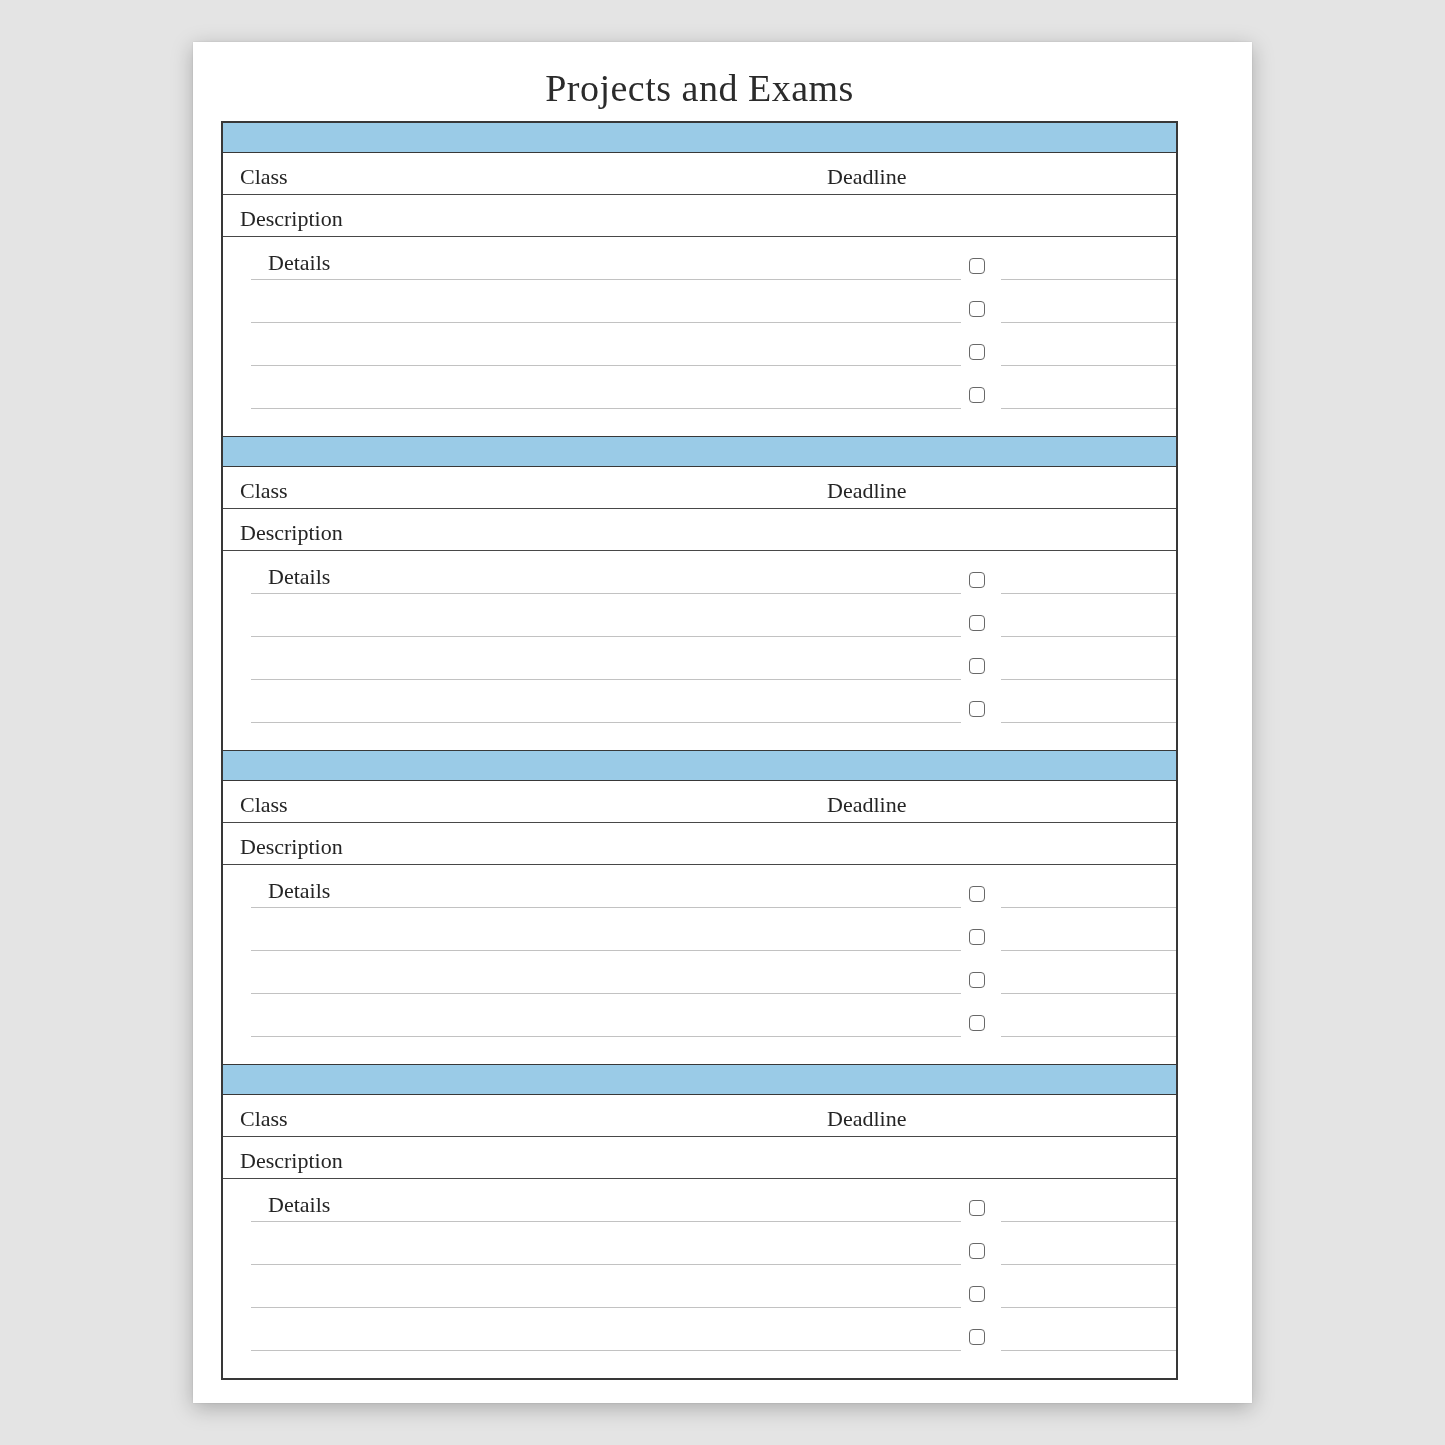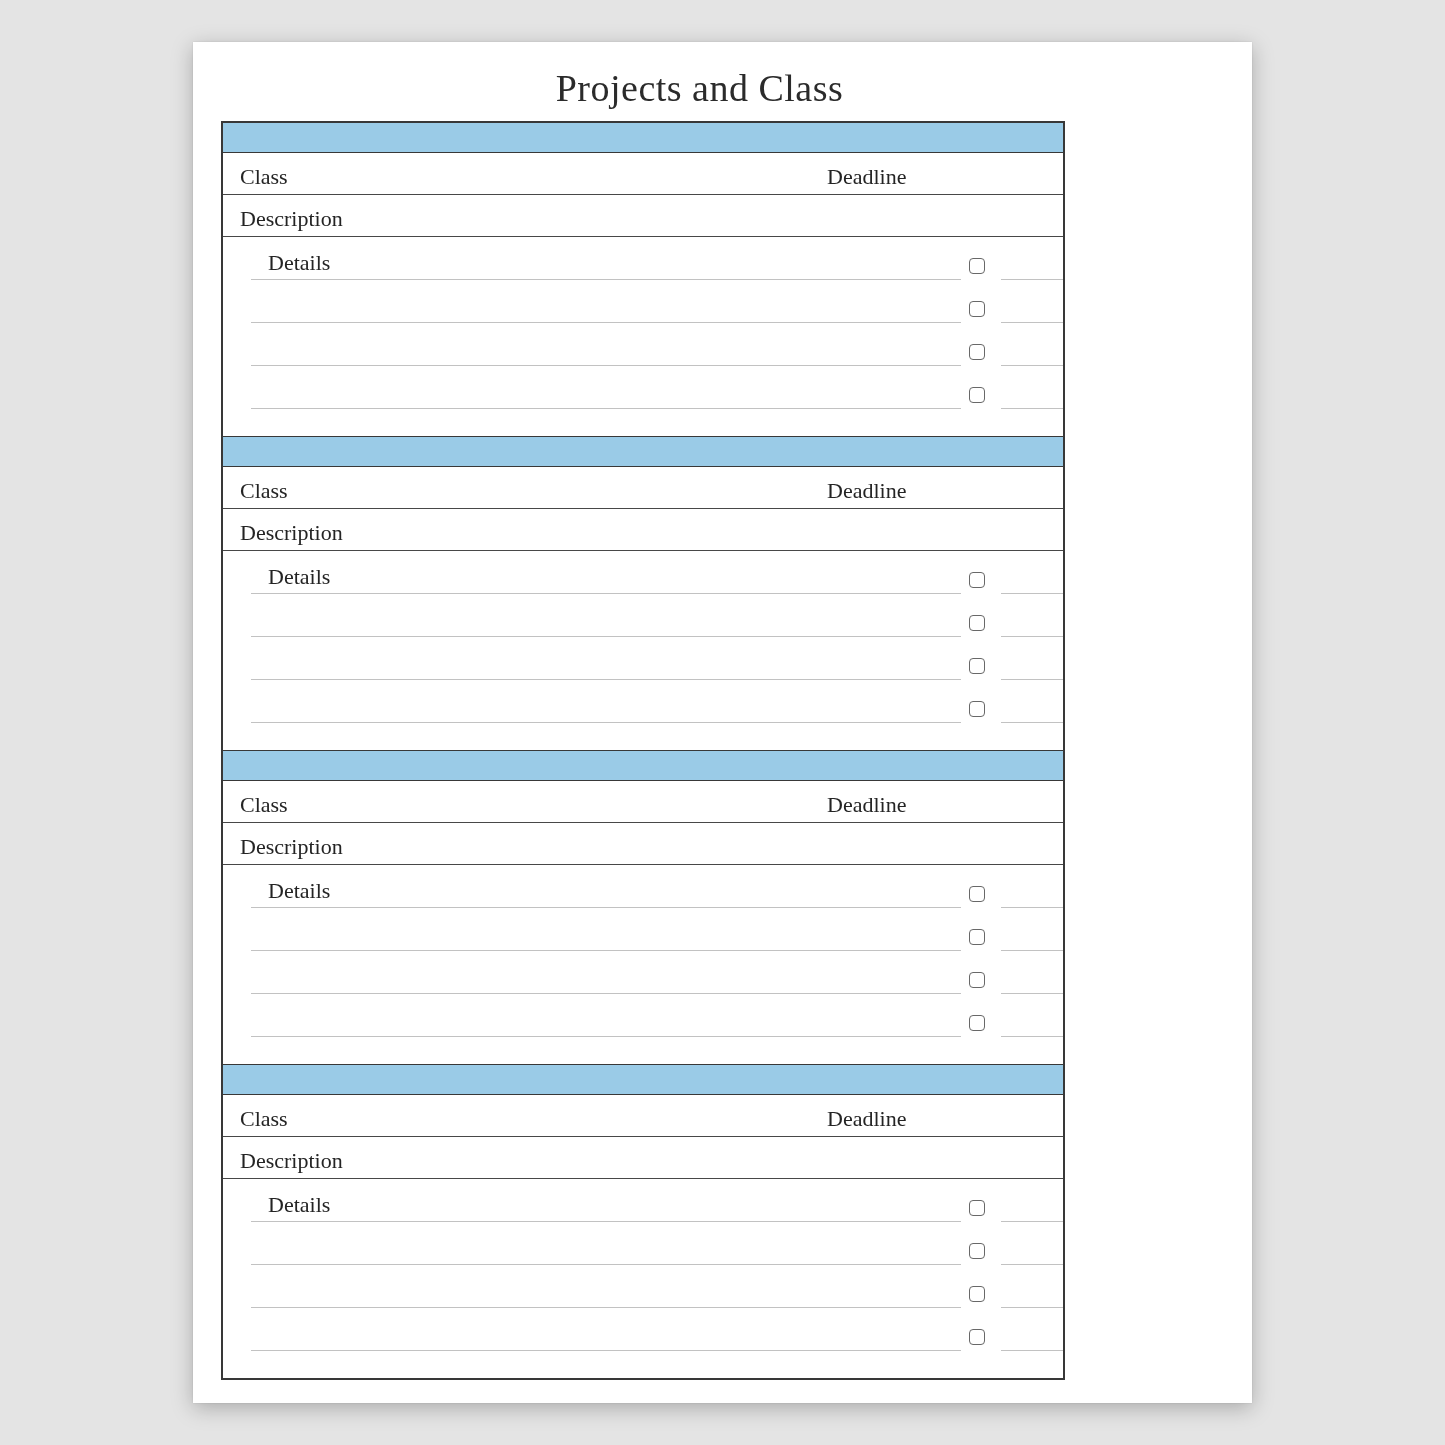--- a/index.html
+++ b/index.html
@@ -24,21 +24,21 @@
     width: 957px;
     text-align: center;
     font-size: 38px;
     font-weight: 400;
     letter-spacing: 0.5px;
     color: #2b2b2b;
   }
   .planner {
     position: absolute;
     left: 28px; top: 79px;
-    width: 844px;
+    width: 957px;
     border: 2px solid var(--border-dark, #383838);
     background: #ffffff;
   }
   .block + .block { border-top: 1.5px solid var(--border-dark, #383838); }
   .bluebar {
     height: 30px;
     background: var(--accent-blue, #9acbe7);
     border-bottom: 1.5px solid var(--border-dark, #383838);
   }
   .row.head {
@@ -77,21 +77,21 @@
     background: #ffffff;
     cursor: pointer;
   }
   .filler { height: 27px; }
 </style>
 </head>
 <body>
 
 <div class="paper">
 
-  <h1 class="title">Projects and Class</h1>
+  <h1 class="title">Projects and Exams</h1>
 
   <div class="planner">
 
     <section class="block">
       <div class="bluebar"></div>
       <div class="row head">
         <span class="lbl">Class</span>
         <span class="lbl deadline">Deadline</span>
       </div>
       <div class="row head">

